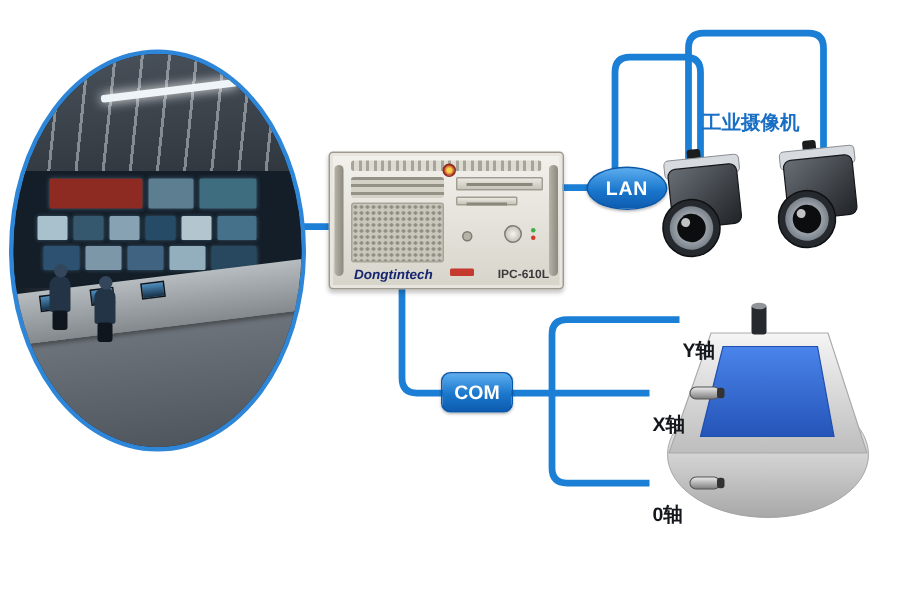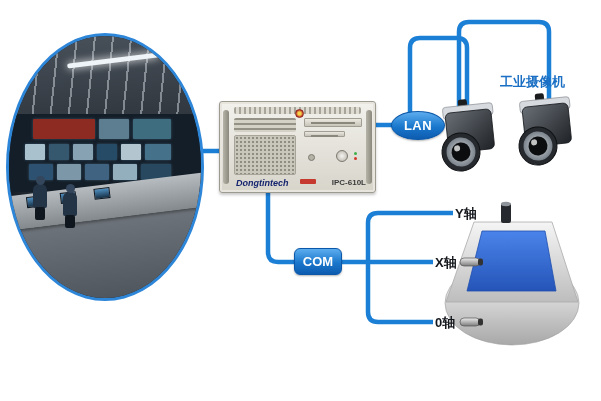--- a/index.html
+++ b/index.html
@@ -72,22 +72,22 @@
   
   .node { position:absolute; z-index:2; display:flex; align-items:center; justify-content:center;
     color:#fff; font-weight:bold;
     background:linear-gradient(180deg,#5cadee,#1a77cc 55%,#0d5cb0);
     border:1px solid #0b57a8; box-shadow:0 1px 2px rgba(0,0,0,.3); }
   .lan { left:391px; top:111px; width:54px; height:29px; border-radius:50%; font-size:13px; letter-spacing:.5px; }
   .com { left:294px; top:248px; width:48px; height:27px; border-radius:6px; font-size:13px; }
 
   
   .camera-caption { position:absolute; left:468px; top:73px; z-index:2;
-    font-size:13px; font-weight:bold; color:#1a6fc4;margin-left:32px; }
-  .axis-label { position:absolute; z-index:2; font-size:13px; font-weight:bold; color:#14171c; }
+    font-size:13px; font-weight:bold; color:#1a6fc4; }
+  .axis-label { position:absolute; z-index:2; font-size:13px; font-weight:bold; color:#14171c;margin-top:20px; }
   .axis-y { left:455px; top:205px; }
   .axis-x { left:435px; top:254px;text-align:center; }
   .axis-zero { left:435px; top:314px; }
 </style>
 </head>
 <body>
 
 <div class="canvas">
 
   <svg class="overlay" width="601" height="401" viewBox="0 0 601 401">

